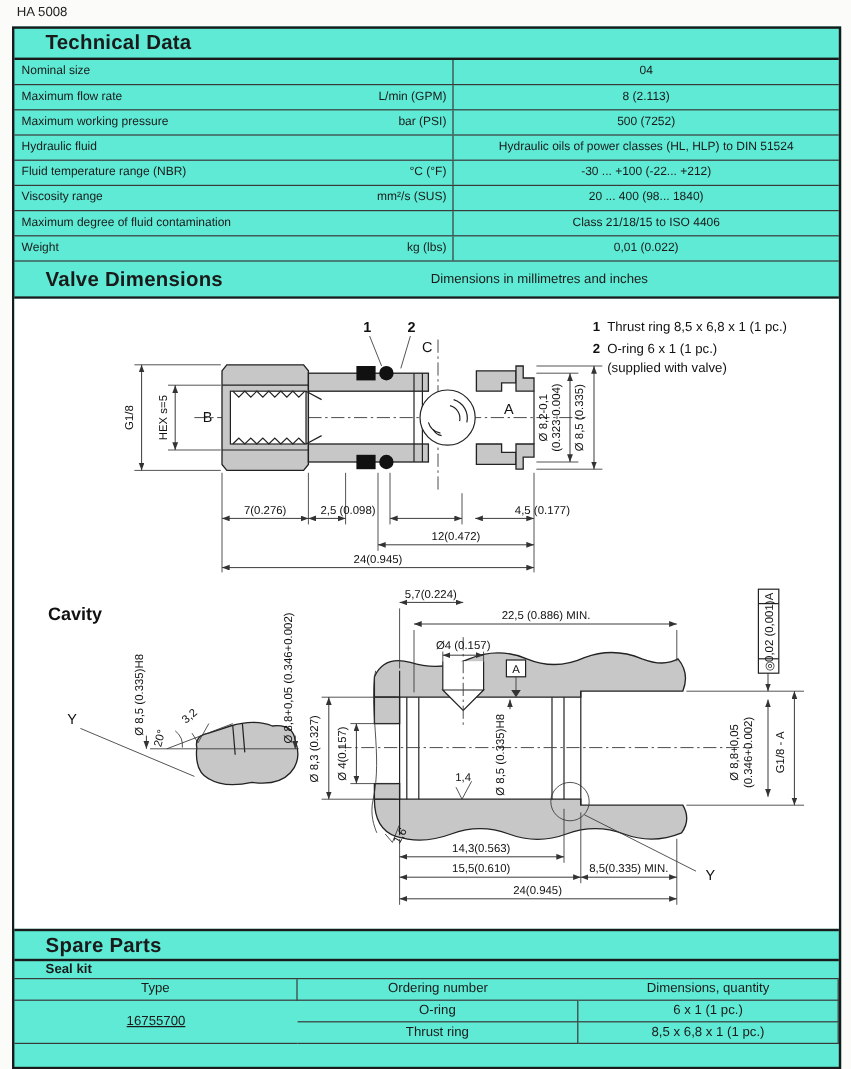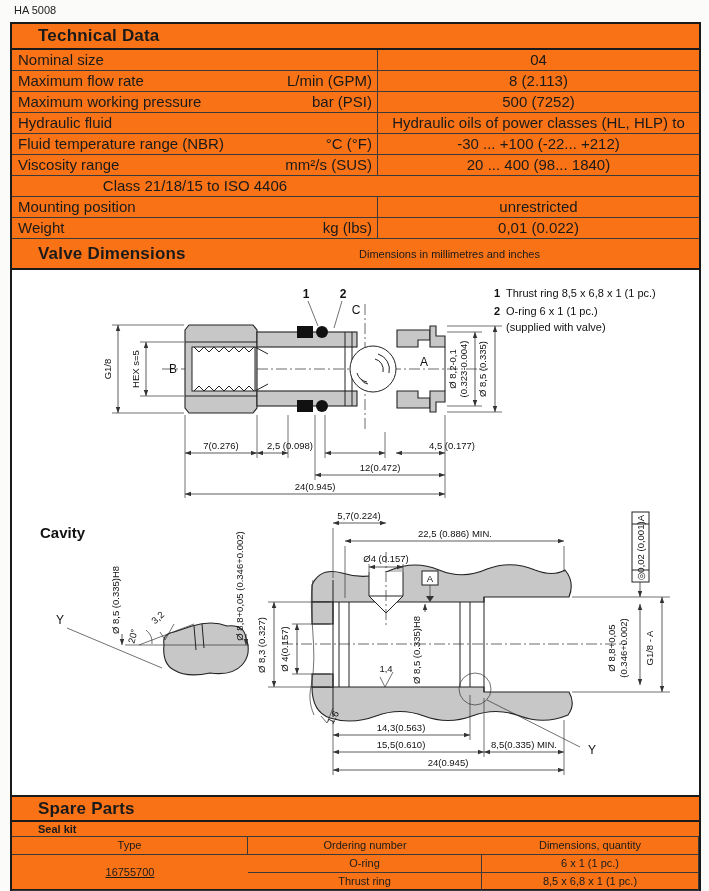--- a/index.html
+++ b/index.html
@@ -9,32 +9,32 @@
     background:#fbfbf9; color:#1a1a1a;
     font-family:"Liberation Sans", sans-serif;
     overflow:hidden;
   }
   .doc-code {
     position:absolute; left:14px; top:4px;
     font-size:11px; color:#222;
   }
   .main-box {
     position:absolute; left:10px; top:22px; width:691px; height:869px;
-    border:2px solid #1a1a1a; background:#f97316;
+    border:2px solid #1a1a1a; background:#5eead4;
   }
   .bar { display:flex; align-items:center; border-bottom:2px solid #1a1a1a; position:relative; }
   .bar .bar-title { font-size:17px; font-weight:bold; padding-left:26px; letter-spacing:0.2px; }
   .bar-sub { position:absolute; left:300px; top:50%; transform:translateY(-50%); font-size:11px; font-weight:normal;padding-left:47px; }
   .bar-td { height:26px; }
   .bar-vd { height:31px;align-items:center; }
   .bar-sp { height:27px; border-top:2px solid #1a1a1a; }
   
   .trow {
     display:grid; grid-template-columns:366px 1fr;
-    height:21px; line-height:20px; font-size:15px;
+    height:21px; line-height:20px; font-size:10px;
     border-bottom:1px solid #3a3a3a;
   }
   .trow .lcell { display:flex; justify-content:space-between; padding:0 5px 0 6px; border-right:1px solid #3a3a3a; overflow:hidden; }
   .trow .vcell { text-align:center; overflow:hidden; }
   
   .draw-area { position:relative; height:525px; background:#fff; }
   .draw-area svg { position:absolute; left:0; top:0; }
   
   .sealkit { height:15px; line-height:14px; font-size:11px; font-weight:bold; padding-left:26px; border-bottom:1px solid #3a3a3a; }
   .spare-grid { display:grid; grid-template-columns:236px 234px 1fr; grid-auto-rows:18px; font-size:11px; }
@@ -103,28 +103,25 @@
         <div class="vcell">-30 ... +100 (-22... +212)</div>
       </div>
       <div class="trow">
         <div class="lcell">
             <span>Viscosity range</span>
             <span>mm²/s (SUS)</span>
           </div>
         <div class="vcell">20 ... 400 (98... 1840)</div>
       </div>
       <div class="trow">
+        <div class="lcell">
+            <span>Maximum degree of fluid contamination</span>
+            <span></span>
+          </div>
         <div class="vcell">Class 21/18/15 to ISO 4406</div>
-      </div>
-      <div class="trow">
-        <div class="lcell">
-            <span>Mounting position</span>
-            <span></span>
-          </div>
-        <div class="vcell">unrestricted</div>
       </div>
       <div class="trow">
         <div class="lcell">
             <span>Weight</span>
             <span>kg (lbs)</span>
           </div>
         <div class="vcell">0,01 (0.022)</div>
       </div>
     </div>
 

